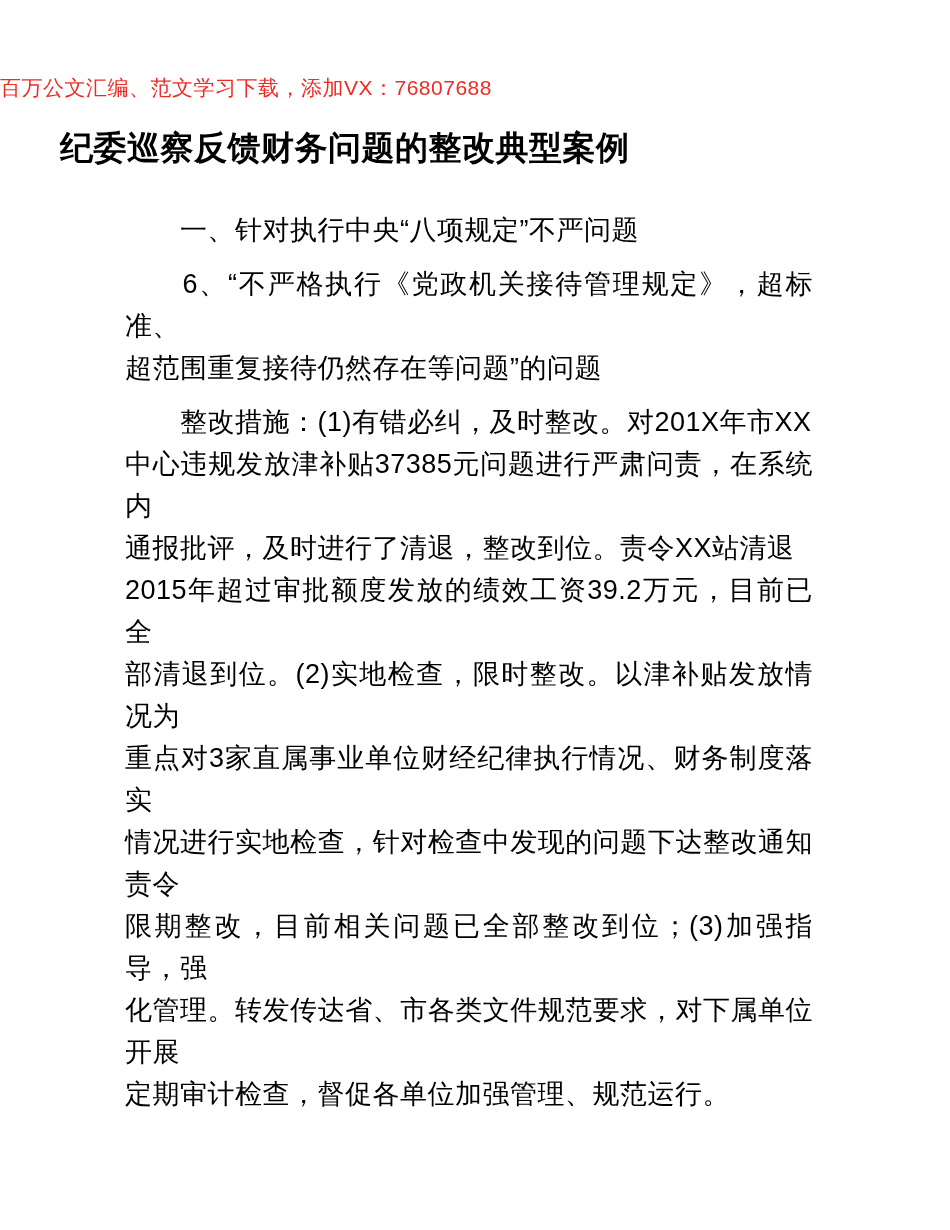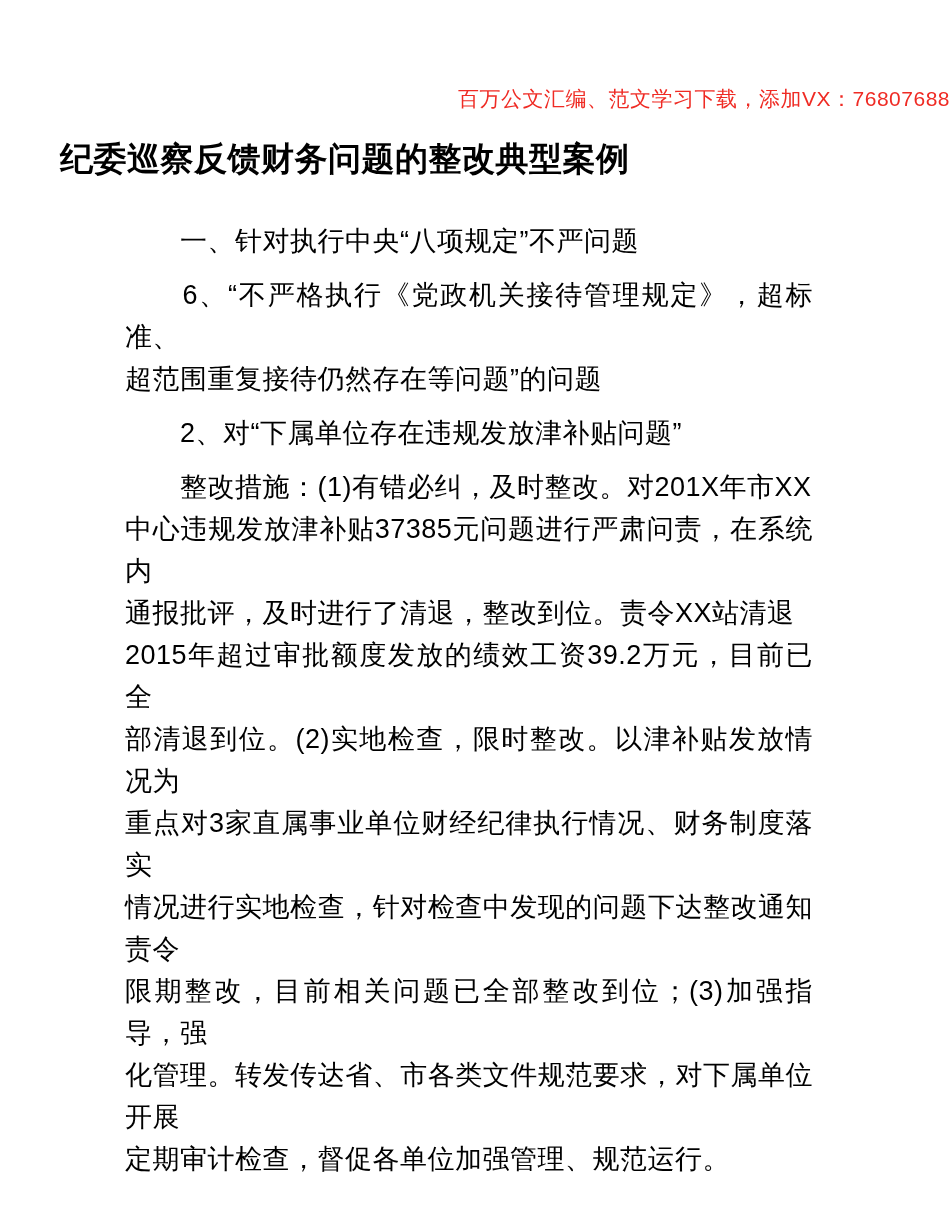--- a/index.html
+++ b/index.html
@@ -10,27 +10,26 @@
   .page {
     position: relative;
     width: 950px;
     height: 1230px;
     background: #ffffff;
     overflow: hidden;
     font-family: "Liberation Sans", sans-serif;
     color: #000000;
   }
   .watermark {
-    padding-top: 53px;
-    text-align: right;
+    padding-top: 75px;
+    text-align: left;
     font-size: 21px;
     font-weight: 400;
     letter-spacing: 0.5px;
     line-height: 26px;
-    margin-top: 33px;
   }
   .doc-title {
     margin: 26px 60px 0 60px;
     text-align: left;
     font-size: 33px;
     font-weight: 700;
     line-height: 42px;
     letter-spacing: 0.5px;
   }
   .content {
@@ -54,21 +53,20 @@
 
   <div class="doc-title">纪委巡察反馈财务问题的整改典型案例</div>
 
   <div class="content">
     <p>　　一、针对执行中央“八项规定”不严问题</p>
 
     <p>　　6、“不严格执行《党政机关接待管理规定》，超标准、
 超范围重复接待仍然存在等问题”的问题</p>
 
 
-    <p>　　2、对“下属单位存在违规发放津补贴问题”</p>
 
     <p>　　整改措施：(1)有错必纠，及时整改。对201X年市XX
 中心违规发放津补贴37385元问题进行严肃问责，在系统内
 通报批评，及时进行了清退，整改到位。责令XX站清退
 2015年超过审批额度发放的绩效工资39.2万元，目前已全
 部清退到位。(2)实地检查，限时整改。以津补贴发放情况为
 重点对3家直属事业单位财经纪律执行情况、财务制度落实
 情况进行实地检查，针对检查中发现的问题下达整改通知责令
 限期整改，目前相关问题已全部整改到位；(3)加强指导，强
 化管理。转发传达省、市各类文件规范要求，对下属单位开展

